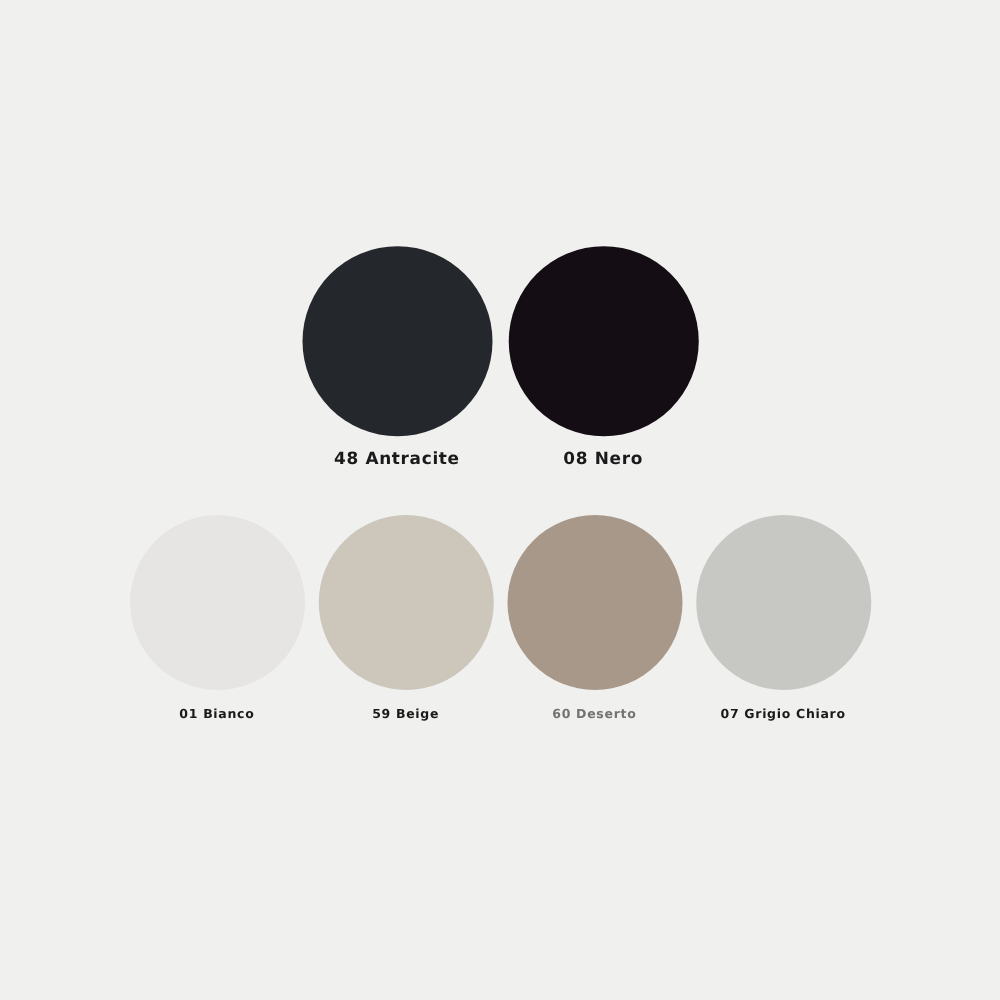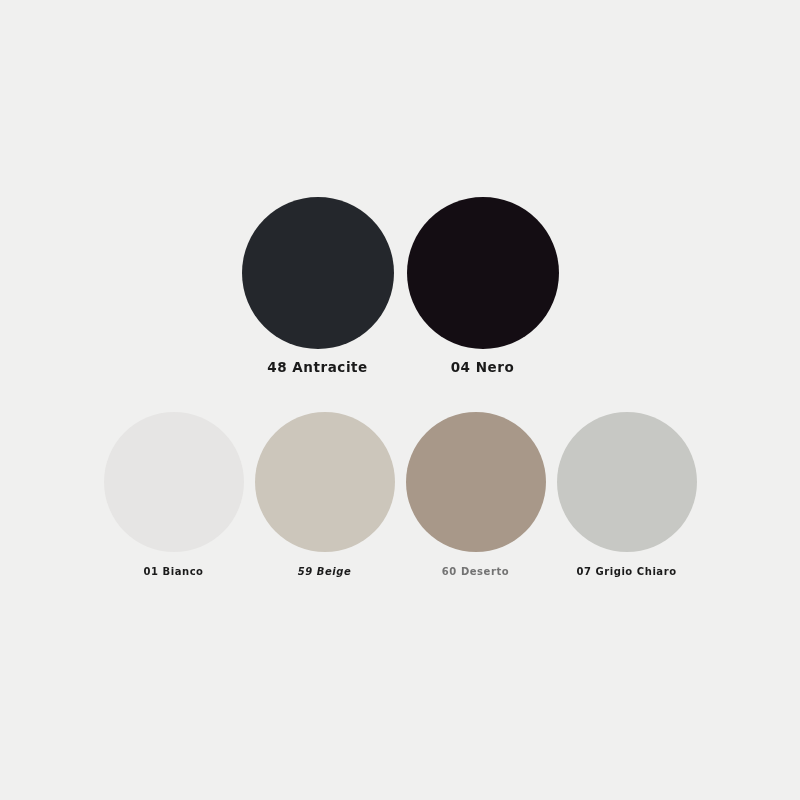--- a/index.html
+++ b/index.html
@@ -90,36 +90,36 @@
 
   <div class="swatch-row" id="row-dark">
 
     <div class="swatch">
       <span class="swatch-disc" style="background-color: rgb(36, 39, 44);"></span>
       <span class="swatch-label" style="color: rgb(26, 26, 26);">48 Antracite</span>
     </div>
 
     <div class="swatch">
       <span class="swatch-disc" style="background-color: rgb(20, 13, 19);"></span>
-      <span class="swatch-label" style="color: rgb(26, 26, 26);">04 Nero</span>
+      <span class="swatch-label" style="color: rgb(26, 26, 26);">08 Nero</span>
     </div>
 
   </div>
 
   <div class="swatch-row" id="row-neutral">
 
     <div class="swatch">
       <span class="swatch-disc" style="background-color: rgb(230, 229, 228);"></span>
       <span class="swatch-label" style="color: rgb(26, 26, 26);">01 Bianco</span>
     </div>
 
 
     <div class="swatch">
       <span class="swatch-disc" style="background-color: rgb(204, 198, 187);"></span>
-      <span class="swatch-label" style="color: rgb(26, 26, 26); font-style: italic;">59 Beige</span>
+      <span class="swatch-label" style="color: rgb(26, 26, 26);">59 Beige</span>
     </div>
 
     <div class="swatch">
       <span class="swatch-disc" style="background-color: rgb(168, 152, 137);"></span>
       <span class="swatch-label" style="color: #737373;">60 Deserto</span>
     </div>
 
     <div class="swatch">
       <span class="swatch-disc" style="background-color: rgb(199, 200, 196);"></span>
       <span class="swatch-label" style="color: rgb(26, 26, 26);">07 Grigio Chiaro</span>

